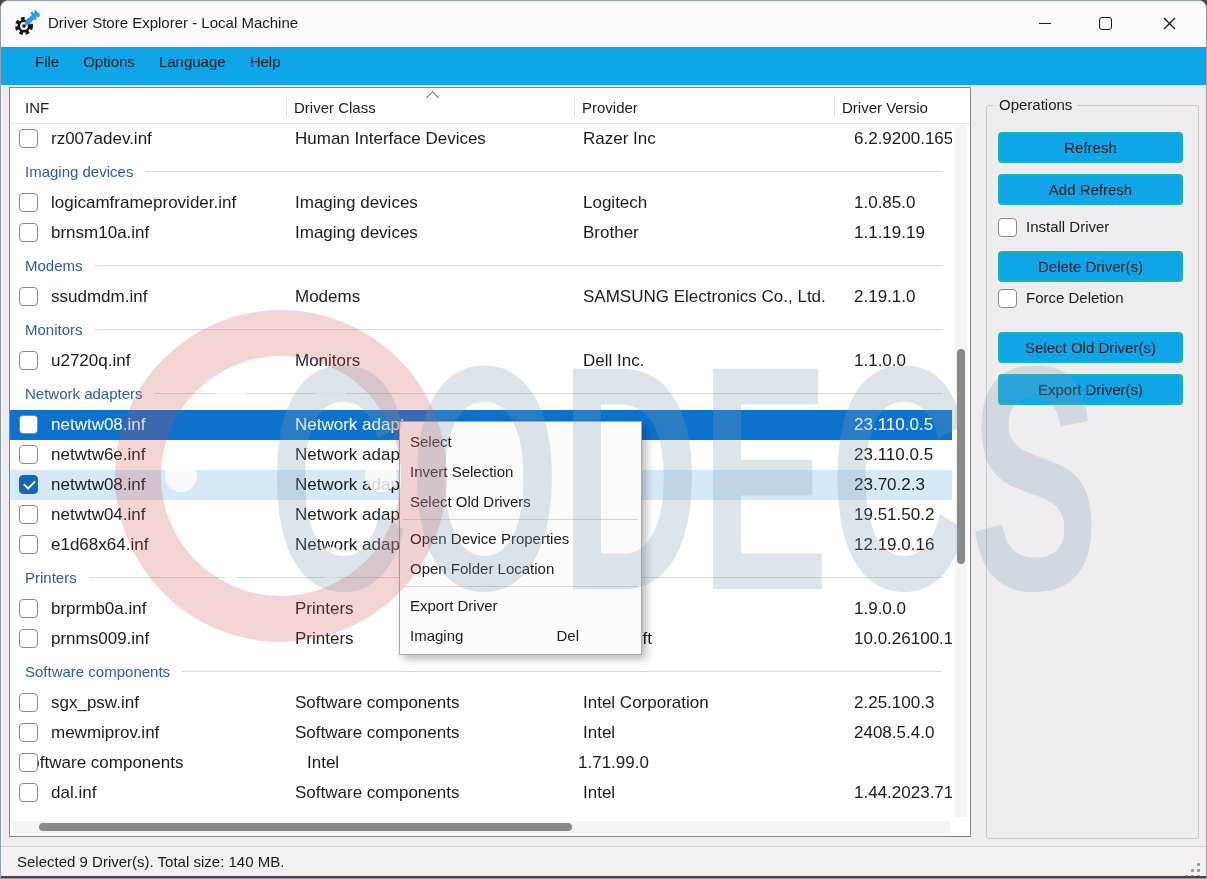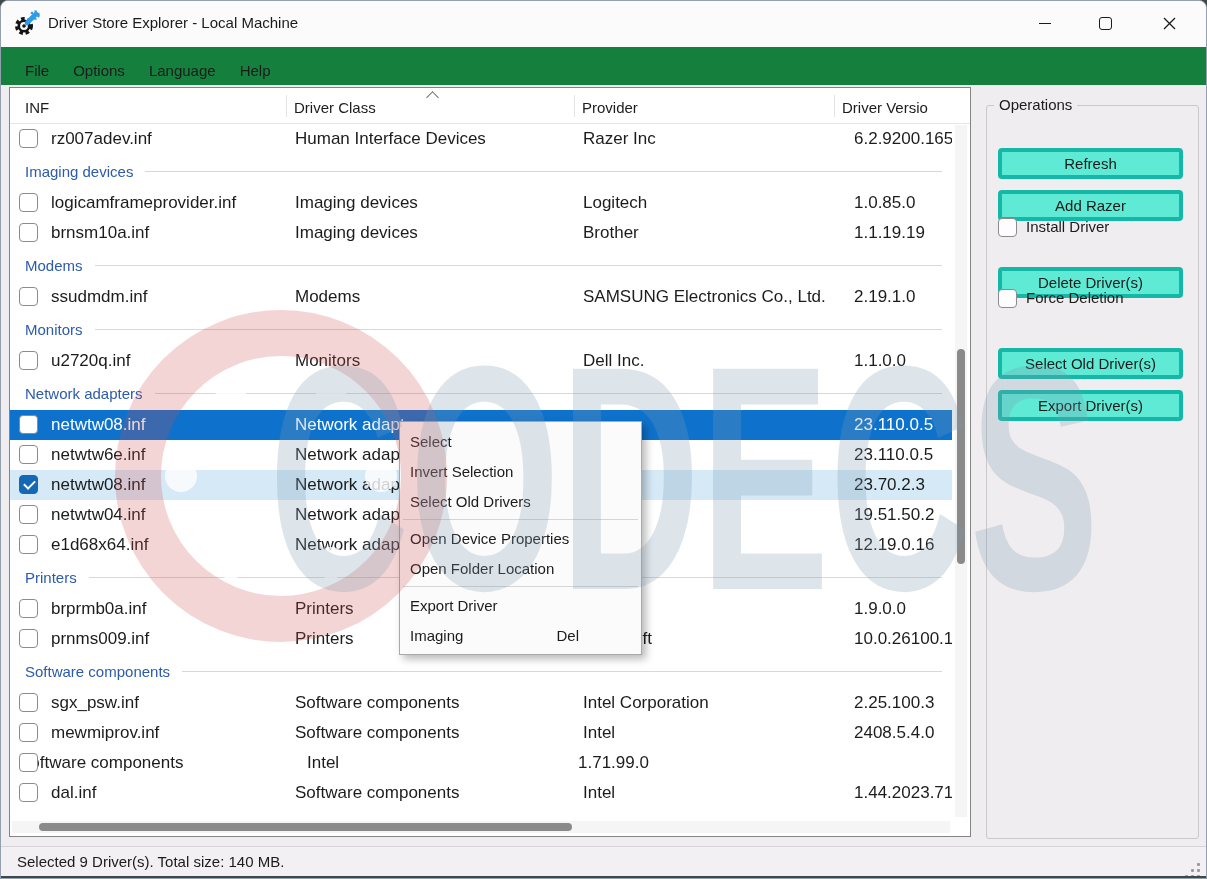--- a/index.html
+++ b/index.html
@@ -8,21 +8,21 @@
           border:1px solid #94a0ad;border-radius:8px 8px 0 0;}
   
   .titlebar{position:absolute;left:0;top:0;width:100%;height:46px;background:#fcfbfc;}
   .app-icon{position:absolute;left:13px;top:9px;width:27px;height:27px;}
   .title-text{position:absolute;left:47px;top:13px;font-size:15px;color:#1b1b1b;white-space:nowrap;}
   .win-btn{position:absolute;top:0;width:46px;height:45px;display:flex;align-items:center;justify-content:center;cursor:default;}
   .win-btn.min{right:138px;} .win-btn.max{right:78px;} .win-btn.close{right:14px;}
   .glyph-min{width:12px;height:0;border-top:1.4px solid #1b1b1b;}
   .glyph-max{width:13px;height:13px;border:1.4px solid #1b1b1b;border-radius:3px;}
   
-  .menubar{position:absolute;left:0;top:46px;width:100%;height:38px;background:#15803d;display:flex;align-items:flex-end;padding-left:12px;}
+  .menubar{position:absolute;left:0;top:46px;width:100%;height:38px;background:#0ea5e9;display:flex;align-items:flex-start;padding-left:22px;}
   .menubar .mitem{font-size:15px;color:#1b1b1b;padding:6px 12px;border-radius:4px;}
   
   .listview{position:absolute;left:8px;top:86px;width:962px;height:750px;background:#fff;border:1px solid #848484;}
   .lv-header{position:absolute;left:0;top:0;width:100%;height:36px;background:#fff;border-bottom:1px solid #e6e6e6;}
   .lv-header .hcol{position:absolute;top:0;height:28px;line-height:40px;font-size:15px;color:#1c1c1c;padding-left:8px;white-space:nowrap;overflow:hidden;}
   .hsep{position:absolute;top:7px;height:22px;width:1px;background:#e3e3e3;}
   .sort-chevron{position:absolute;left:418px;top:5px;width:9px;height:9px;border-left:1.5px solid #6d6d6d;border-top:1.5px solid #6d6d6d;transform:rotate(45deg);}
   .lv-rows{position:absolute;left:0;top:36px;width:942px;height:694px;overflow:hidden;}
   .lrow{position:relative;height:30px;display:flex;align-items:center;font-size:17px;color:#1c1c1c;}
   .lrow.selected{background:#0e72cc;color:#fff;}
@@ -38,22 +38,22 @@
   .grow .glabel{font-size:15px;color:#2d5ba9;white-space:nowrap;}
   .grow .gline{flex:1;height:1px;background:#d8d8d8;margin:0 10px 0 12px;}
   
   .vscroll{position:absolute;right:3px;top:37px;width:12px;height:692px;background:#f5f5f5;}
   .vthumb{position:absolute;left:2px;width:8px;border-radius:4px;background:#8a8a8a;}
   .hscroll{position:absolute;left:2px;bottom:3px;height:12px;width:938px;background:#f5f5f5;}
   .hthumb{position:absolute;top:2px;height:8px;border-radius:4px;background:#8a8a8a;}
   
   .groupbox{position:absolute;left:985px;top:104px;width:213px;height:734px;border:1px solid #c9c9c9;border-radius:3px;}
   .gb-label{position:absolute;left:7px;top:-10px;background:#efedef;padding:0 5px;font-size:15px;color:#1b1b1b;}
-  .op-btn{position:absolute;left:11px;width:185px;height:31px;background:#5eead4;border:4px solid #14b8a6;border-radius:4px;
-          font-size:15px;color:#1b1b1b;display:flex;align-items:center;justify-content:center;margin-top:16px;}
+  .op-btn{position:absolute;left:11px;width:185px;height:31px;background:#0ea5e9;border:2px solid #14b8a6;border-radius:4px;
+          font-size:15px;color:#1b1b1b;display:flex;align-items:center;justify-content:center;}
   .op-check{position:absolute;left:11px;height:22px;display:flex;align-items:flex-start;font-size:15px;color:#1b1b1b;}
   .op-check .cbx{width:19px;height:19px;border:1px solid #8b8b8b;border-radius:4px;background:#fdfdfd;margin-right:9px;}
   
   .statusbar{position:absolute;left:0;top:845px;width:100%;height:38px;background:#f2f0f2;border-top:1px solid #d6d4d6;}
   .status-text{position:absolute;left:16px;top:0;line-height:29px;font-size:15px;color:#1b1b1b;}
   .grip{position:absolute;right:6px;bottom:5px;width:16px;height:16px;}
   .grip i{position:absolute;width:3px;height:3px;background:#9a9a9a;border-radius:1px;}
   .bottom-strip{position:absolute;left:0;top:875px;width:100%;height:4px;background:#3f4a48;}
   
   .ctxmenu{position:absolute;left:398px;top:420px;width:243px;background:#fbfbfb;border:1px solid #a9a9a9;
@@ -251,21 +251,21 @@
       </div>
     <div class="hscroll">
         <div class="hthumb" style="left:27px;width:533px;"></div>
       </div>
   </div>
 
   <div class="groupbox">
     <div class="gb-label">Operations</div>
     <div id="opcontrols">
         <div class="op-btn" style="top: 26px;">Refresh</div>
-        <div class="op-btn" style="top: 68px;">Add Razer</div>
+        <div class="op-btn" style="top: 68px;">Add Refresh</div>
         <div class="op-check" style="top: 112px;">
           <span class="cbx"></span>
           <span>Install Driver</span>
         </div>
         <div class="op-btn" style="top: 145px;">Delete Driver(s)</div>
         <div class="op-check" style="top: 183px;">
           <span class="cbx"></span>
           <span>Force Deletion</span>
         </div>
         <div class="op-btn" style="top: 226px;">Select Old Driver(s)</div>

